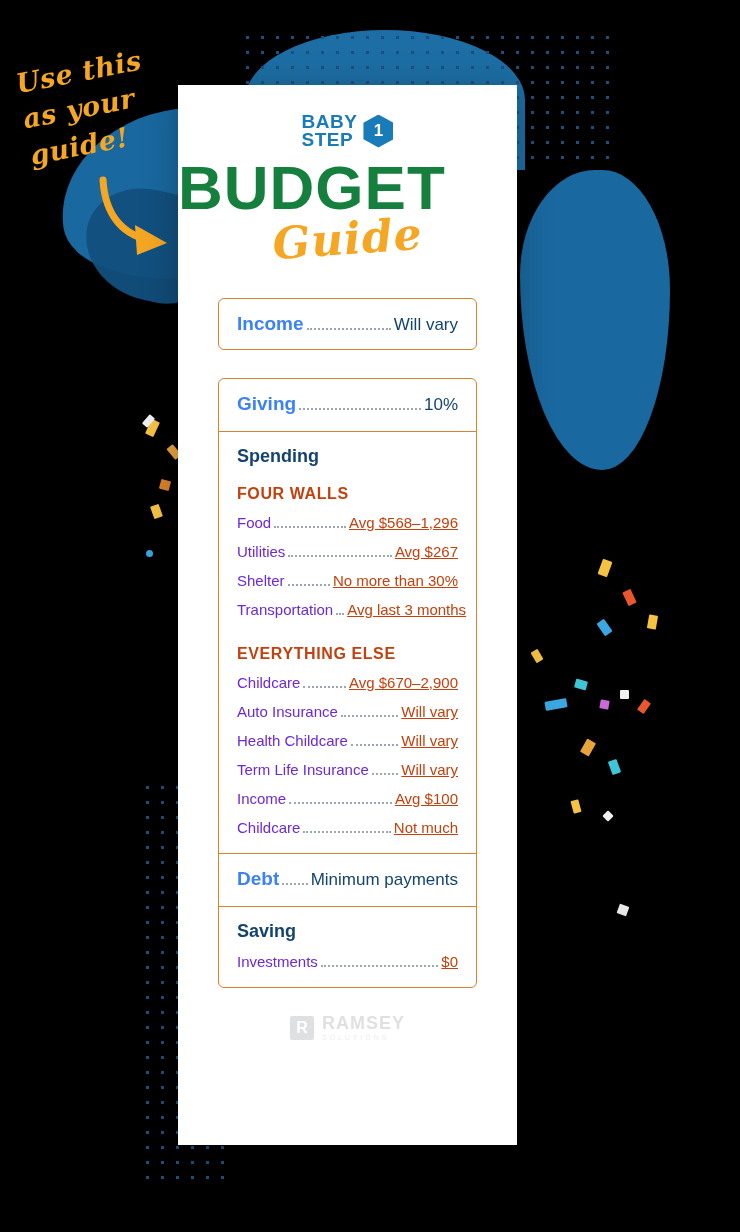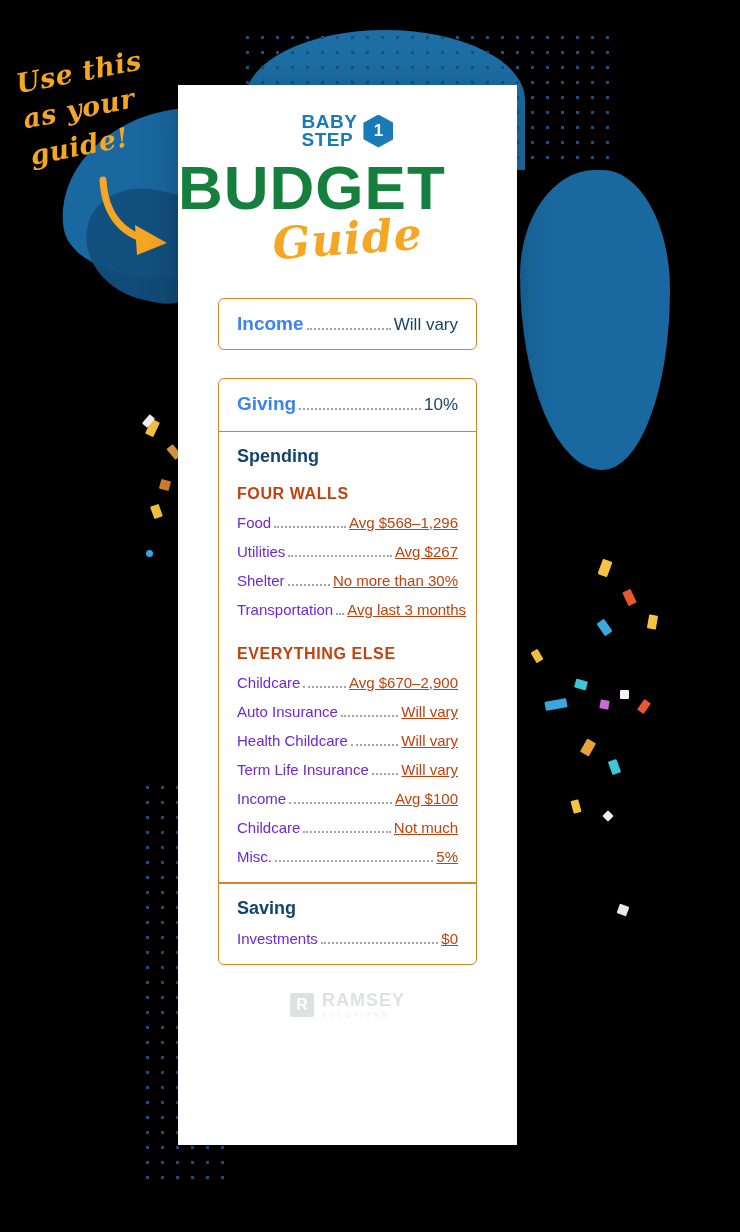--- a/index.html
+++ b/index.html
@@ -377,29 +377,31 @@
       <div class="row item-row">
         <span class="label">Income</span>
         <span class="dots"></span>
         <span class="value">Avg $100</span>
       </div>
       <div class="row item-row">
         <span class="label">Childcare</span>
         <span class="dots"></span>
         <span class="value">Not much</span>
       </div>
-      <div class="row item-row">
-        <span class="label">Misc.</span>
-        <span class="dots"></span>
-        <span class="value">5%</span>
-      </div>
     </div>
 
     <div class="divider"></div>
 
+    <div class="pad">
+      <div class="row head-row">
+        <span class="label">Debt</span>
+        <span class="dots"></span>
+        <span class="value">Minimum payments</span>
+      </div>
+    </div>
 
     <div class="divider"></div>
 
     <div class="pad">
       <div class="section-head">Saving</div>
 
       <div class="row item-row">
         <span class="label">Investments</span>
         <span class="dots"></span>
         <span class="value">$0</span>

